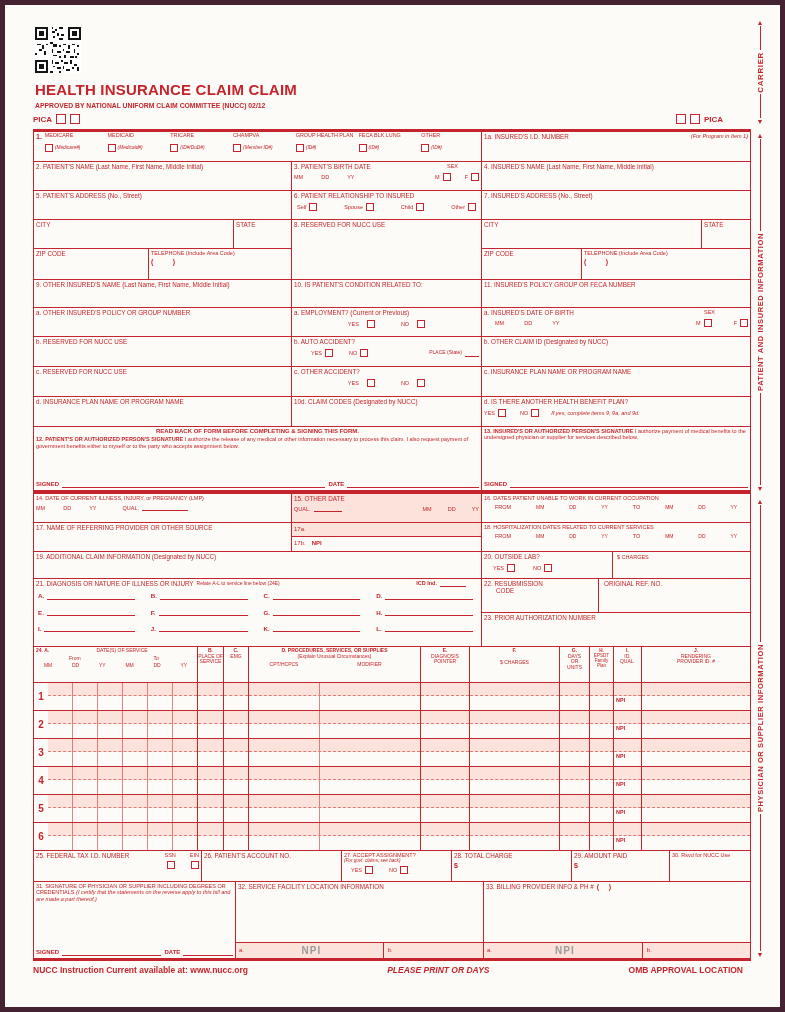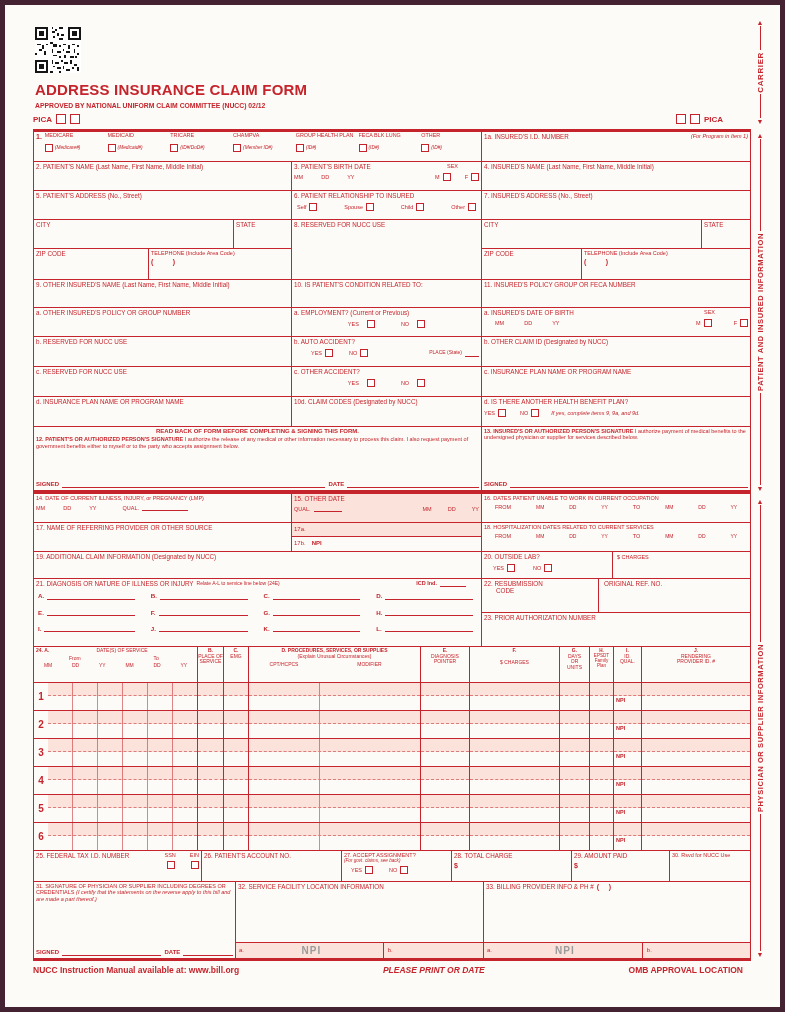--- a/index.html
+++ b/index.html
@@ -129,21 +129,21 @@
         <rect x="12" y="22" width="2" height="1"></rect>
         <rect x="15" y="21" width="1" height="2"></rect>
       <rect x="17" y="23" width="2" height="1"></rect>
         <rect x="20" y="22" width="1" height="1"></rect>
         <rect x="23" y="22" width="1" height="2"></rect>
       <rect x="8" y="24" width="2" height="1"></rect>
         <rect x="13" y="24" width="1" height="1"></rect>
     </g>
   </svg>
 
-  <div class="title">ADDRESS INSURANCE CLAIM FORM</div>
+  <div class="title">HEALTH INSURANCE CLAIM CLAIM</div>
   <div class="subtitle">APPROVED BY NATIONAL UNIFORM CLAIM COMMITTEE (NUCC) 02/12</div>
 
   <div class="picarow">
     <div class="pg">
       <span>PICA</span>
       <span class="cb cbb"></span>
       <span class="cb cbb"></span>
     </div>
     <div class="pg">
       <span class="cb cbb"></span>
@@ -1073,18 +1073,18 @@
   </div>
   <div class="rail" style="top:493px;height:460px">
     <span class="ar">▲</span>
     <span class="ln"></span>
     <span class="vtxt">PHYSICIAN OR SUPPLIER INFORMATION</span>
     <span class="ln"></span>
     <span class="ar">▼</span>
   </div>
 
   <div class="footer">
-    <span>NUCC Instruction Manual available at: www.bill.org</span>
-    <span class="sp ctr i">PLEASE PRINT OR DATE</span>
+    <span>NUCC Instruction Current available at: www.nucc.org</span>
+    <span class="sp ctr i">PLEASE PRINT OR DAYS</span>
     <span>OMB APPROVAL LOCATION</span>
   </div>
 
 </div>
 
 </body></html>

